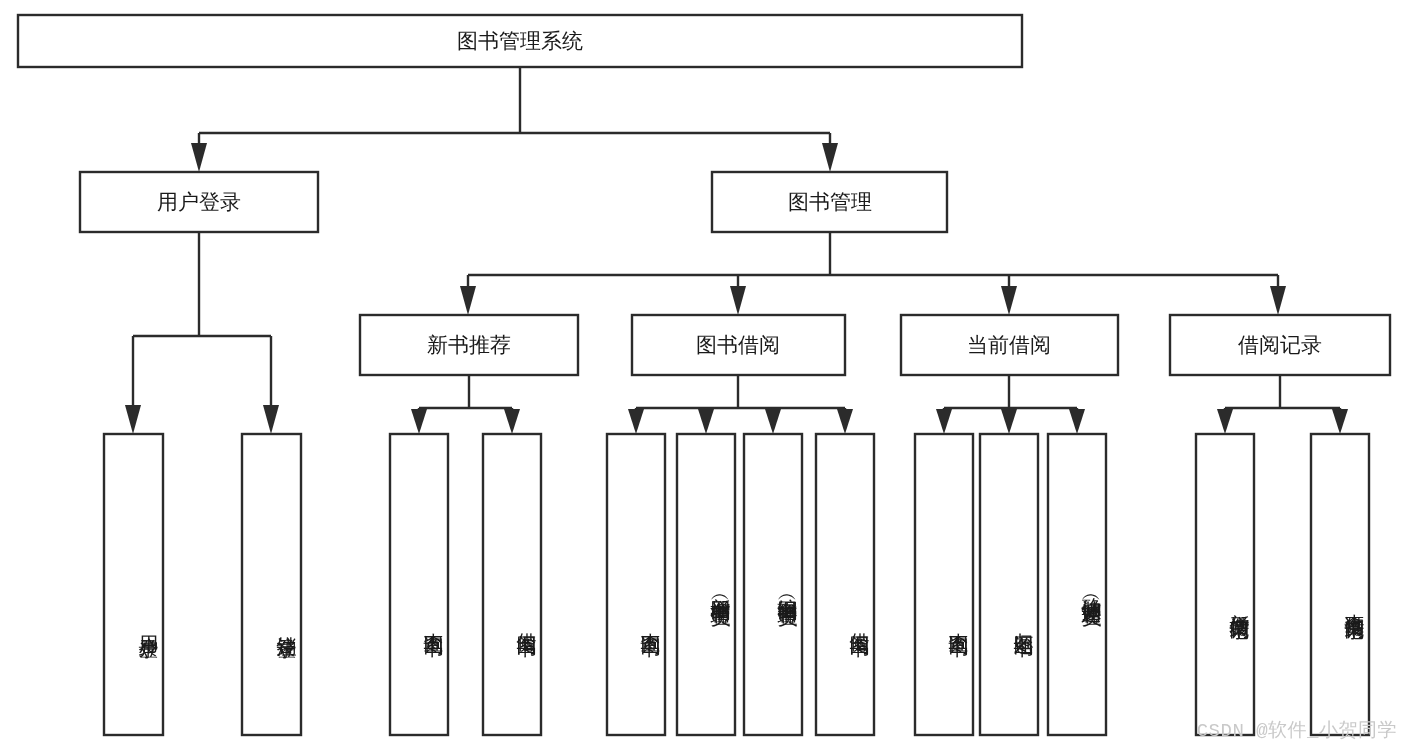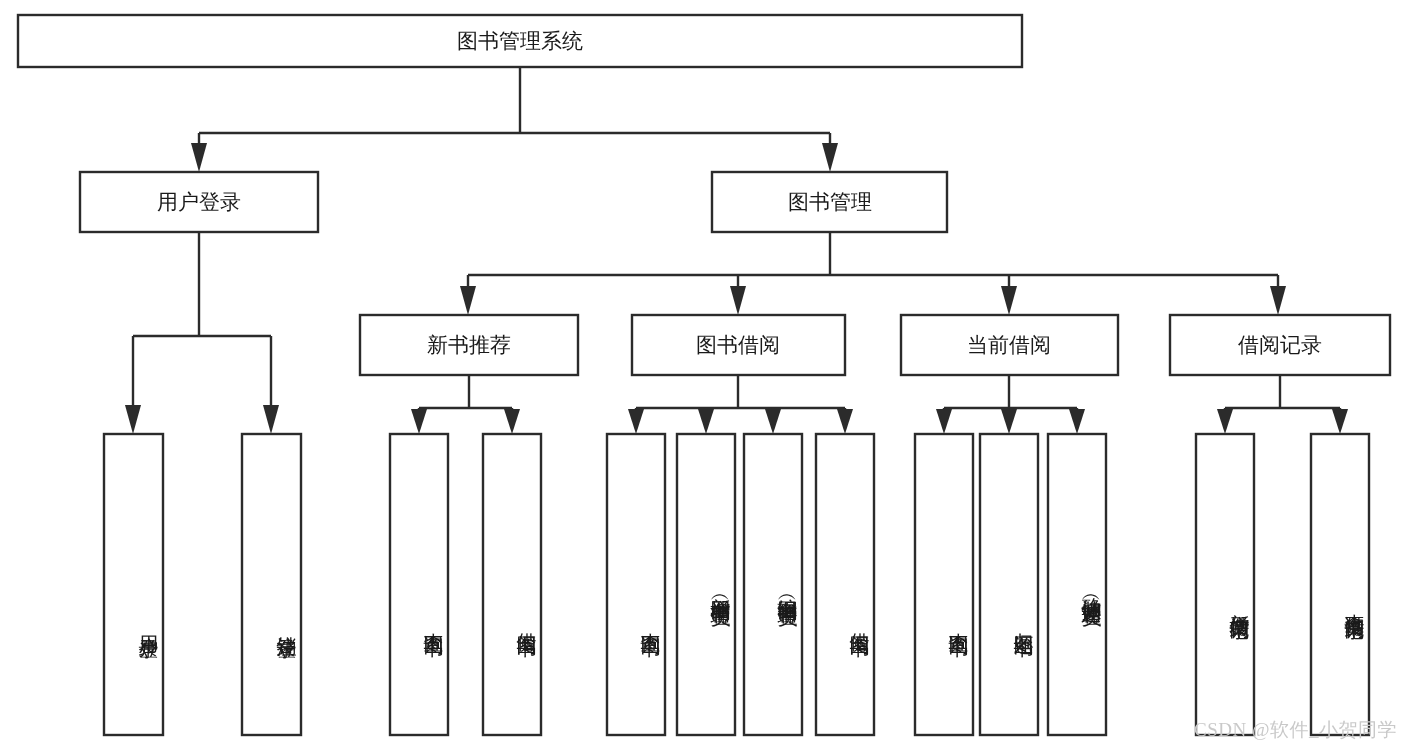--- a/index.html
+++ b/index.html
@@ -59,21 +59,21 @@
     font-size: 20px;
     color: #1a1a1a;
     letter-spacing: 1.5px;
     white-space: nowrap;
     pointer-events: none;
   }
   .watermark {
     position: absolute;
     right: 8px;
     bottom: 4px;
-    font-family: Liberation Serif, serif;
+    font-family: Liberation Mono, monospace;
     font-size: 19px;
     color: #c9c9c9;
     white-space: nowrap;
     letter-spacing: 0.5px;
   }
 </style>
 </head>
 <body>
 
 <div id="diagram-root">

